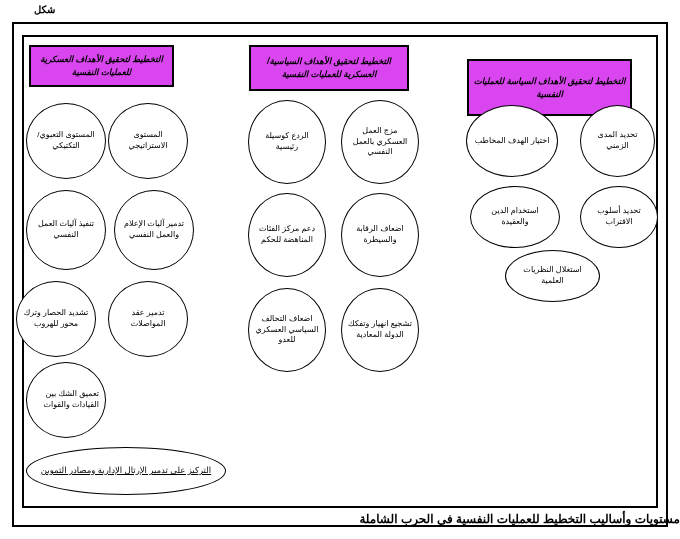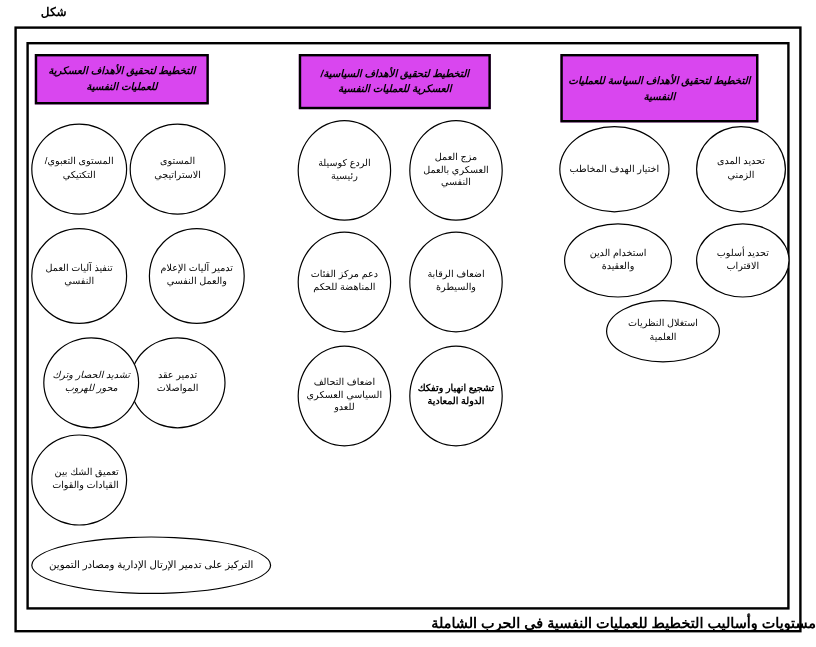--- a/index.html
+++ b/index.html
@@ -108,44 +108,44 @@
 </head>
 <body>
 
 <div id="page">
 
   <div class="fig-label">شكل</div>
 
   <div class="outer-frame"></div>
   <div class="inner-frame"></div>
 
-  <div class="col-header" style="left:467px; top:45px; width:165px; height:57px;">التخطيط لتحقيق الأهداف السياسة للعمليات النفسية</div>
+  <div class="col-header" style="left:467px; top:59px; width:165px; height:57px;">التخطيط لتحقيق الأهداف السياسة للعمليات النفسية</div>
 
   <div class="node" style="left:580px; top:105px; width:75px; height:72px;">تحديد المدى الزمني</div>
   <div class="node" style="left:466px; top:105px; width:92px; height:72px;">اختيار الهدف المخاطب</div>
   <div class="node" style="left:580px; top:186px; width:78px; height:62px;">تحديد أسلوب الاقتراب</div>
   <div class="node" style="left:470px; top:186px; width:90px; height:62px;">استخدام الدين والعقيدة</div>
   <div class="node" style="left:505px; top:250px; width:95px; height:52px;">استغلال النظريات العلمية</div>
 
   <div class="col-header" style="left:249px; top:45px; width:160px; height:46px;">التخطيط لتحقيق الأهداف السياسية/ العسكرية للعمليات النفسية</div>
 
   <div class="node" style="left:341px; top:100px; width:78px; height:84px;">مزج العمل العسكري بالعمل النفسي</div>
   <div class="node" style="left:248px; top:100px; width:78px; height:84px;">الردع كوسيلة رئيسية</div>
   <div class="node" style="left:341px; top:193px; width:78px; height:84px;">اضعاف الرقابة والسيطرة</div>
   <div class="node" style="left:248px; top:193px; width:78px; height:84px;">دعم مركز الفئات المناهضة للحكم</div>
-  <div class="node" style="left:341px; top:288px; width:78px; height:84px;font-weight:bold;">تشجيع انهيار وتفكك الدولة المعادية</div>
+  <div class="node" style="left:341px; top:288px; width:78px; height:84px;">تشجيع انهيار وتفكك الدولة المعادية</div>
   <div class="node" style="left:248px; top:288px; width:78px; height:84px;">اضعاف التحالف السياسي العسكري للعدو</div>
 
   <div class="col-header" style="left:29px; top:45px; width:145px; height:42px;">التخطيط لتحقيق الأهداف العسكرية للعمليات النفسية</div>
 
   <div class="node" style="left:108px; top:103px; width:80px; height:76px;">المستوى الاستراتيجي</div>
   <div class="node" style="left:26px; top:103px; width:80px; height:76px;">المستوى التعبوي/ التكتيكي</div>
-  <div class="node" style="left:124px; top:190px; width:80px; height:80px;">تدمير آليات الإعلام والعمل النفسي</div>
+  <div class="node" style="left:114px; top:190px; width:80px; height:80px;font-family:Liberation Serif, serif;">تدمير آليات الإعلام والعمل النفسي</div>
   <div class="node" style="left:26px; top:190px; width:80px; height:80px;">تنفيذ آليات العمل النفسي</div>
   <div class="node" style="left:108px; top:281px; width:80px; height:76px;">تدمير عقد المواصلات</div>
-  <div class="node" style="left:36px; top:281px; width:80px; height:76px;font-style:italic;">تشديد الحصار وترك محور للهروب</div>
+  <div class="node" style="left:16px; top:281px; width:80px; height:76px;">تشديد الحصار وترك محور للهروب</div>
   <div class="node" style="left:26px; top:362px; width:80px; height:76px;text-align:right;">تعميق الشك بين القيادات والقوات</div>
 
-  <div class="bottom-oval" style="left:26px; top:447px; width:200px; height:48px;">التركيز على تدمير الإرتال الإدارية ومصادر التموين</div>
+  <div class="bottom-oval" style="left:26px; top:447px; width:200px; height:48px;text-decoration:underline;">التركيز على تدمير الإرتال الإدارية ومصادر التموين</div>
 
   <div class="caption">مستويات وأساليب التخطيط للعمليات النفسية في الحرب الشاملة</div>
 
 </div>
 
 </body></html>

